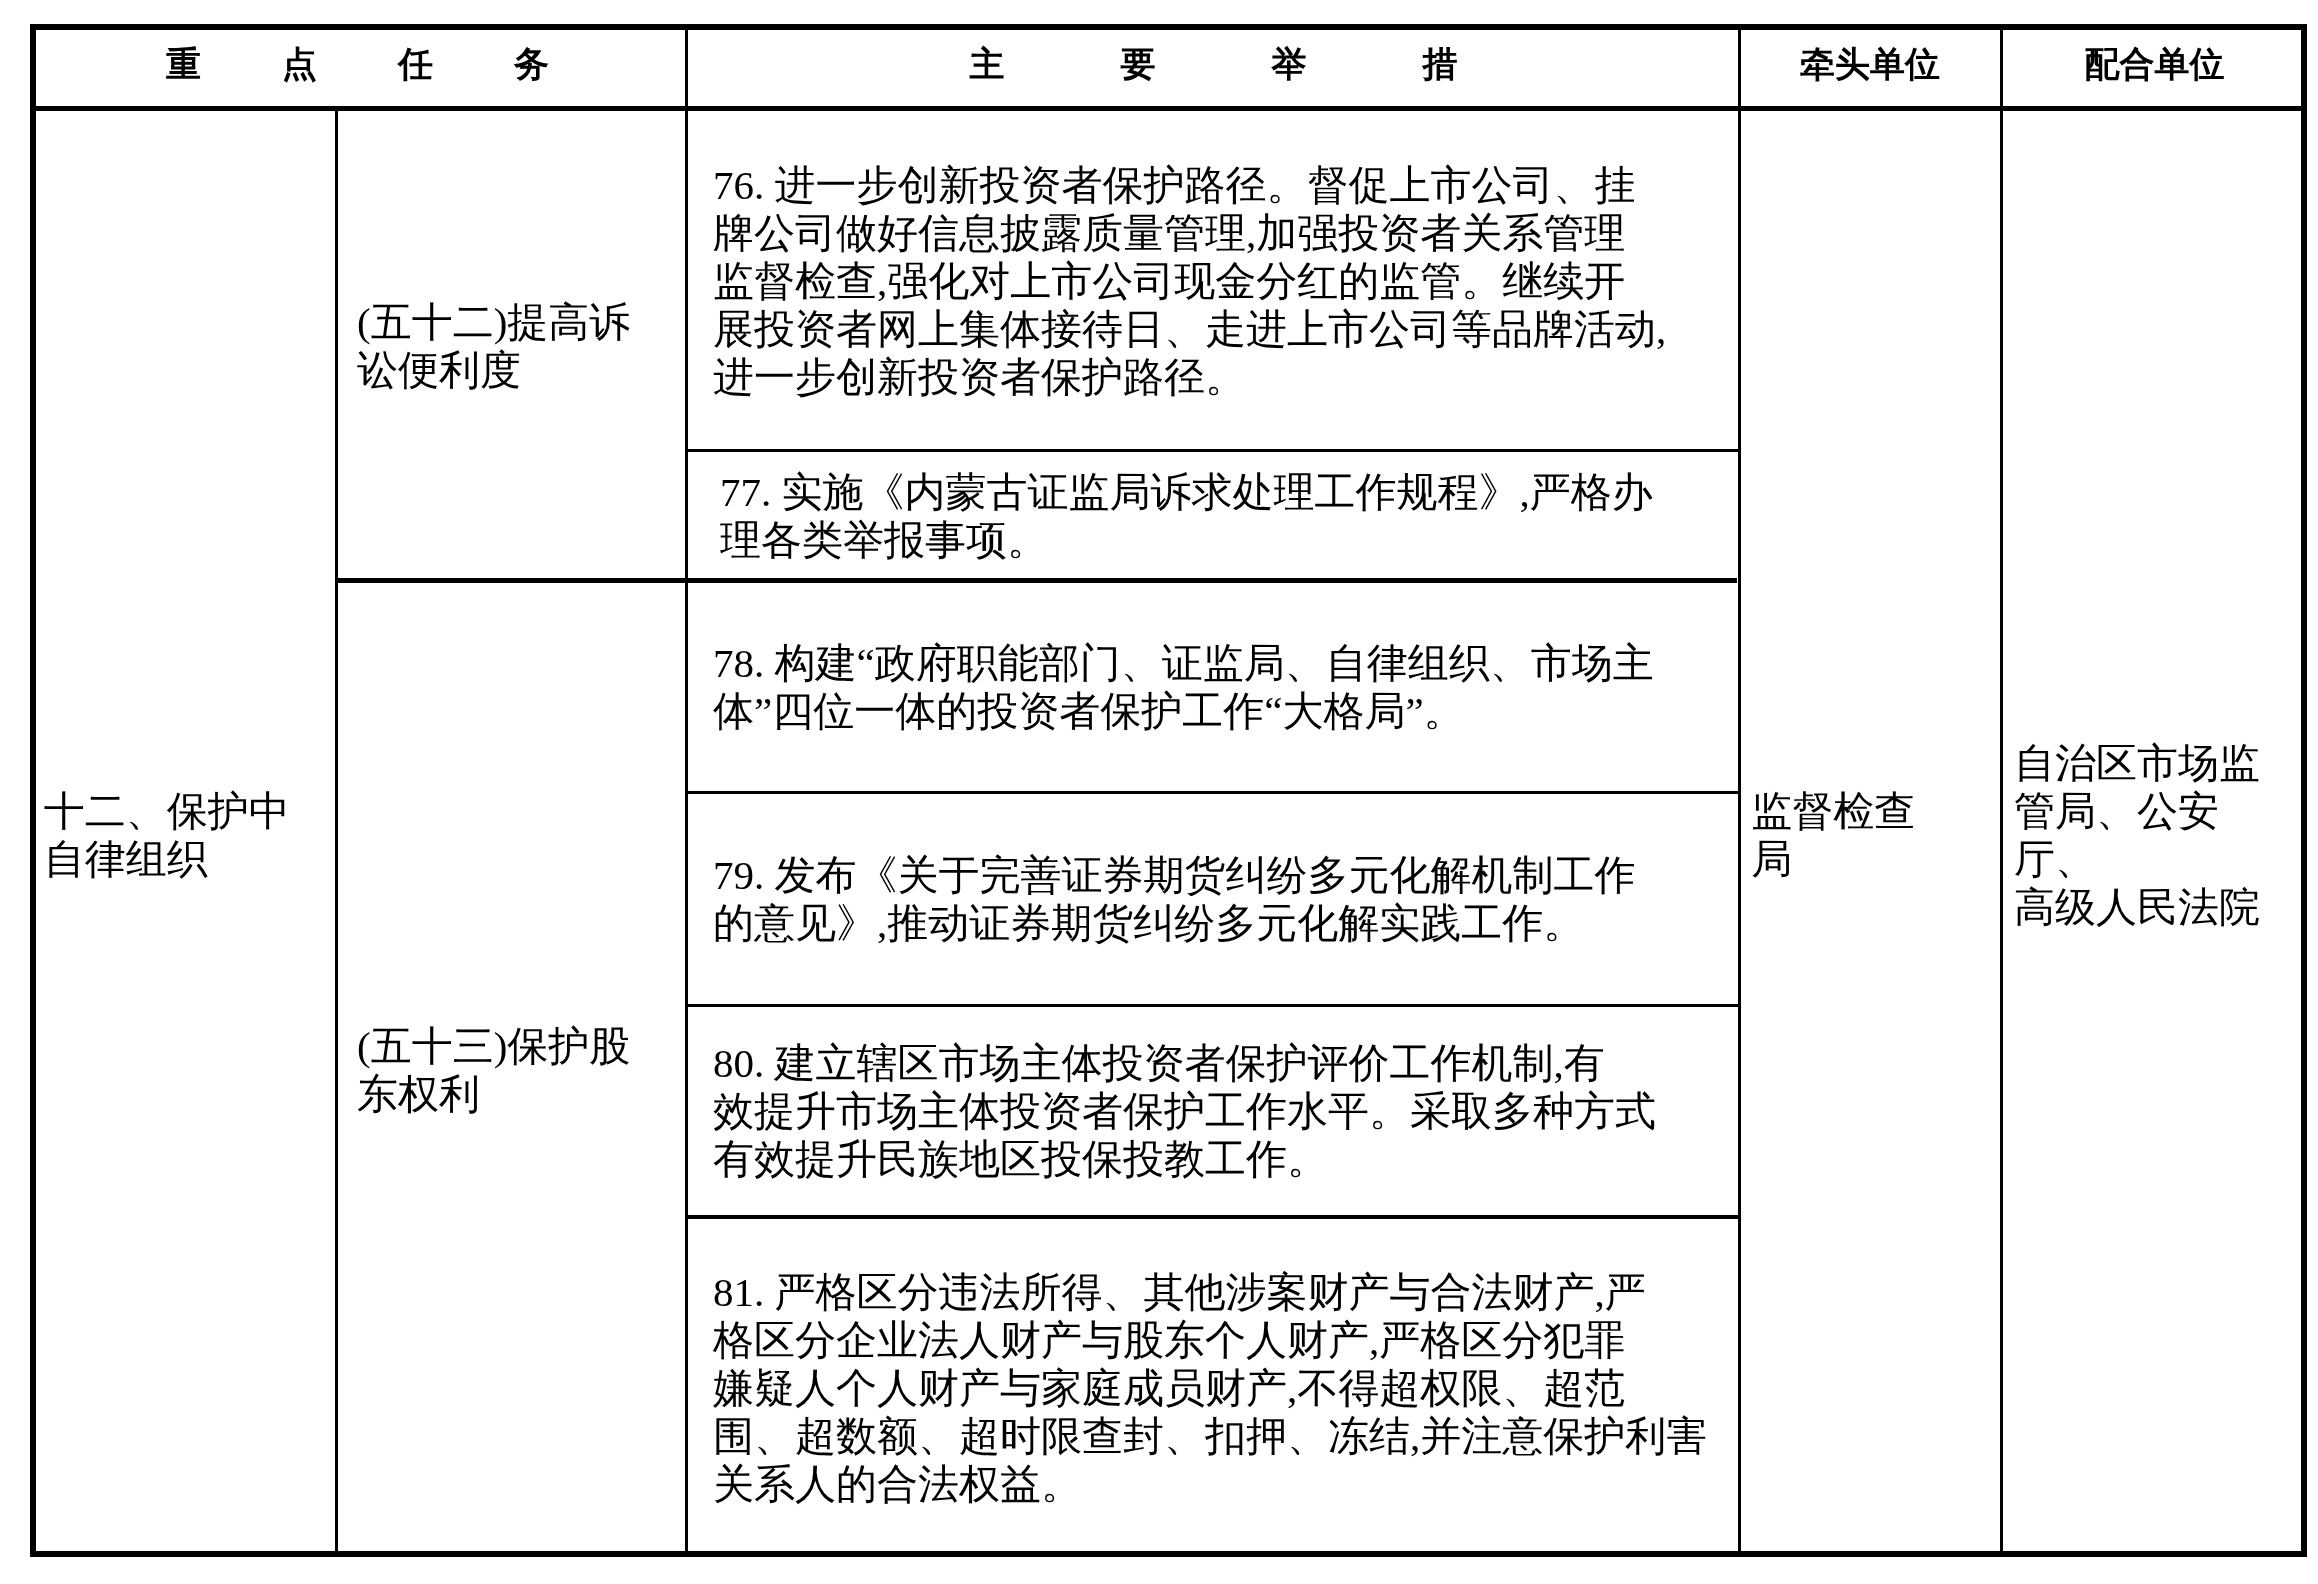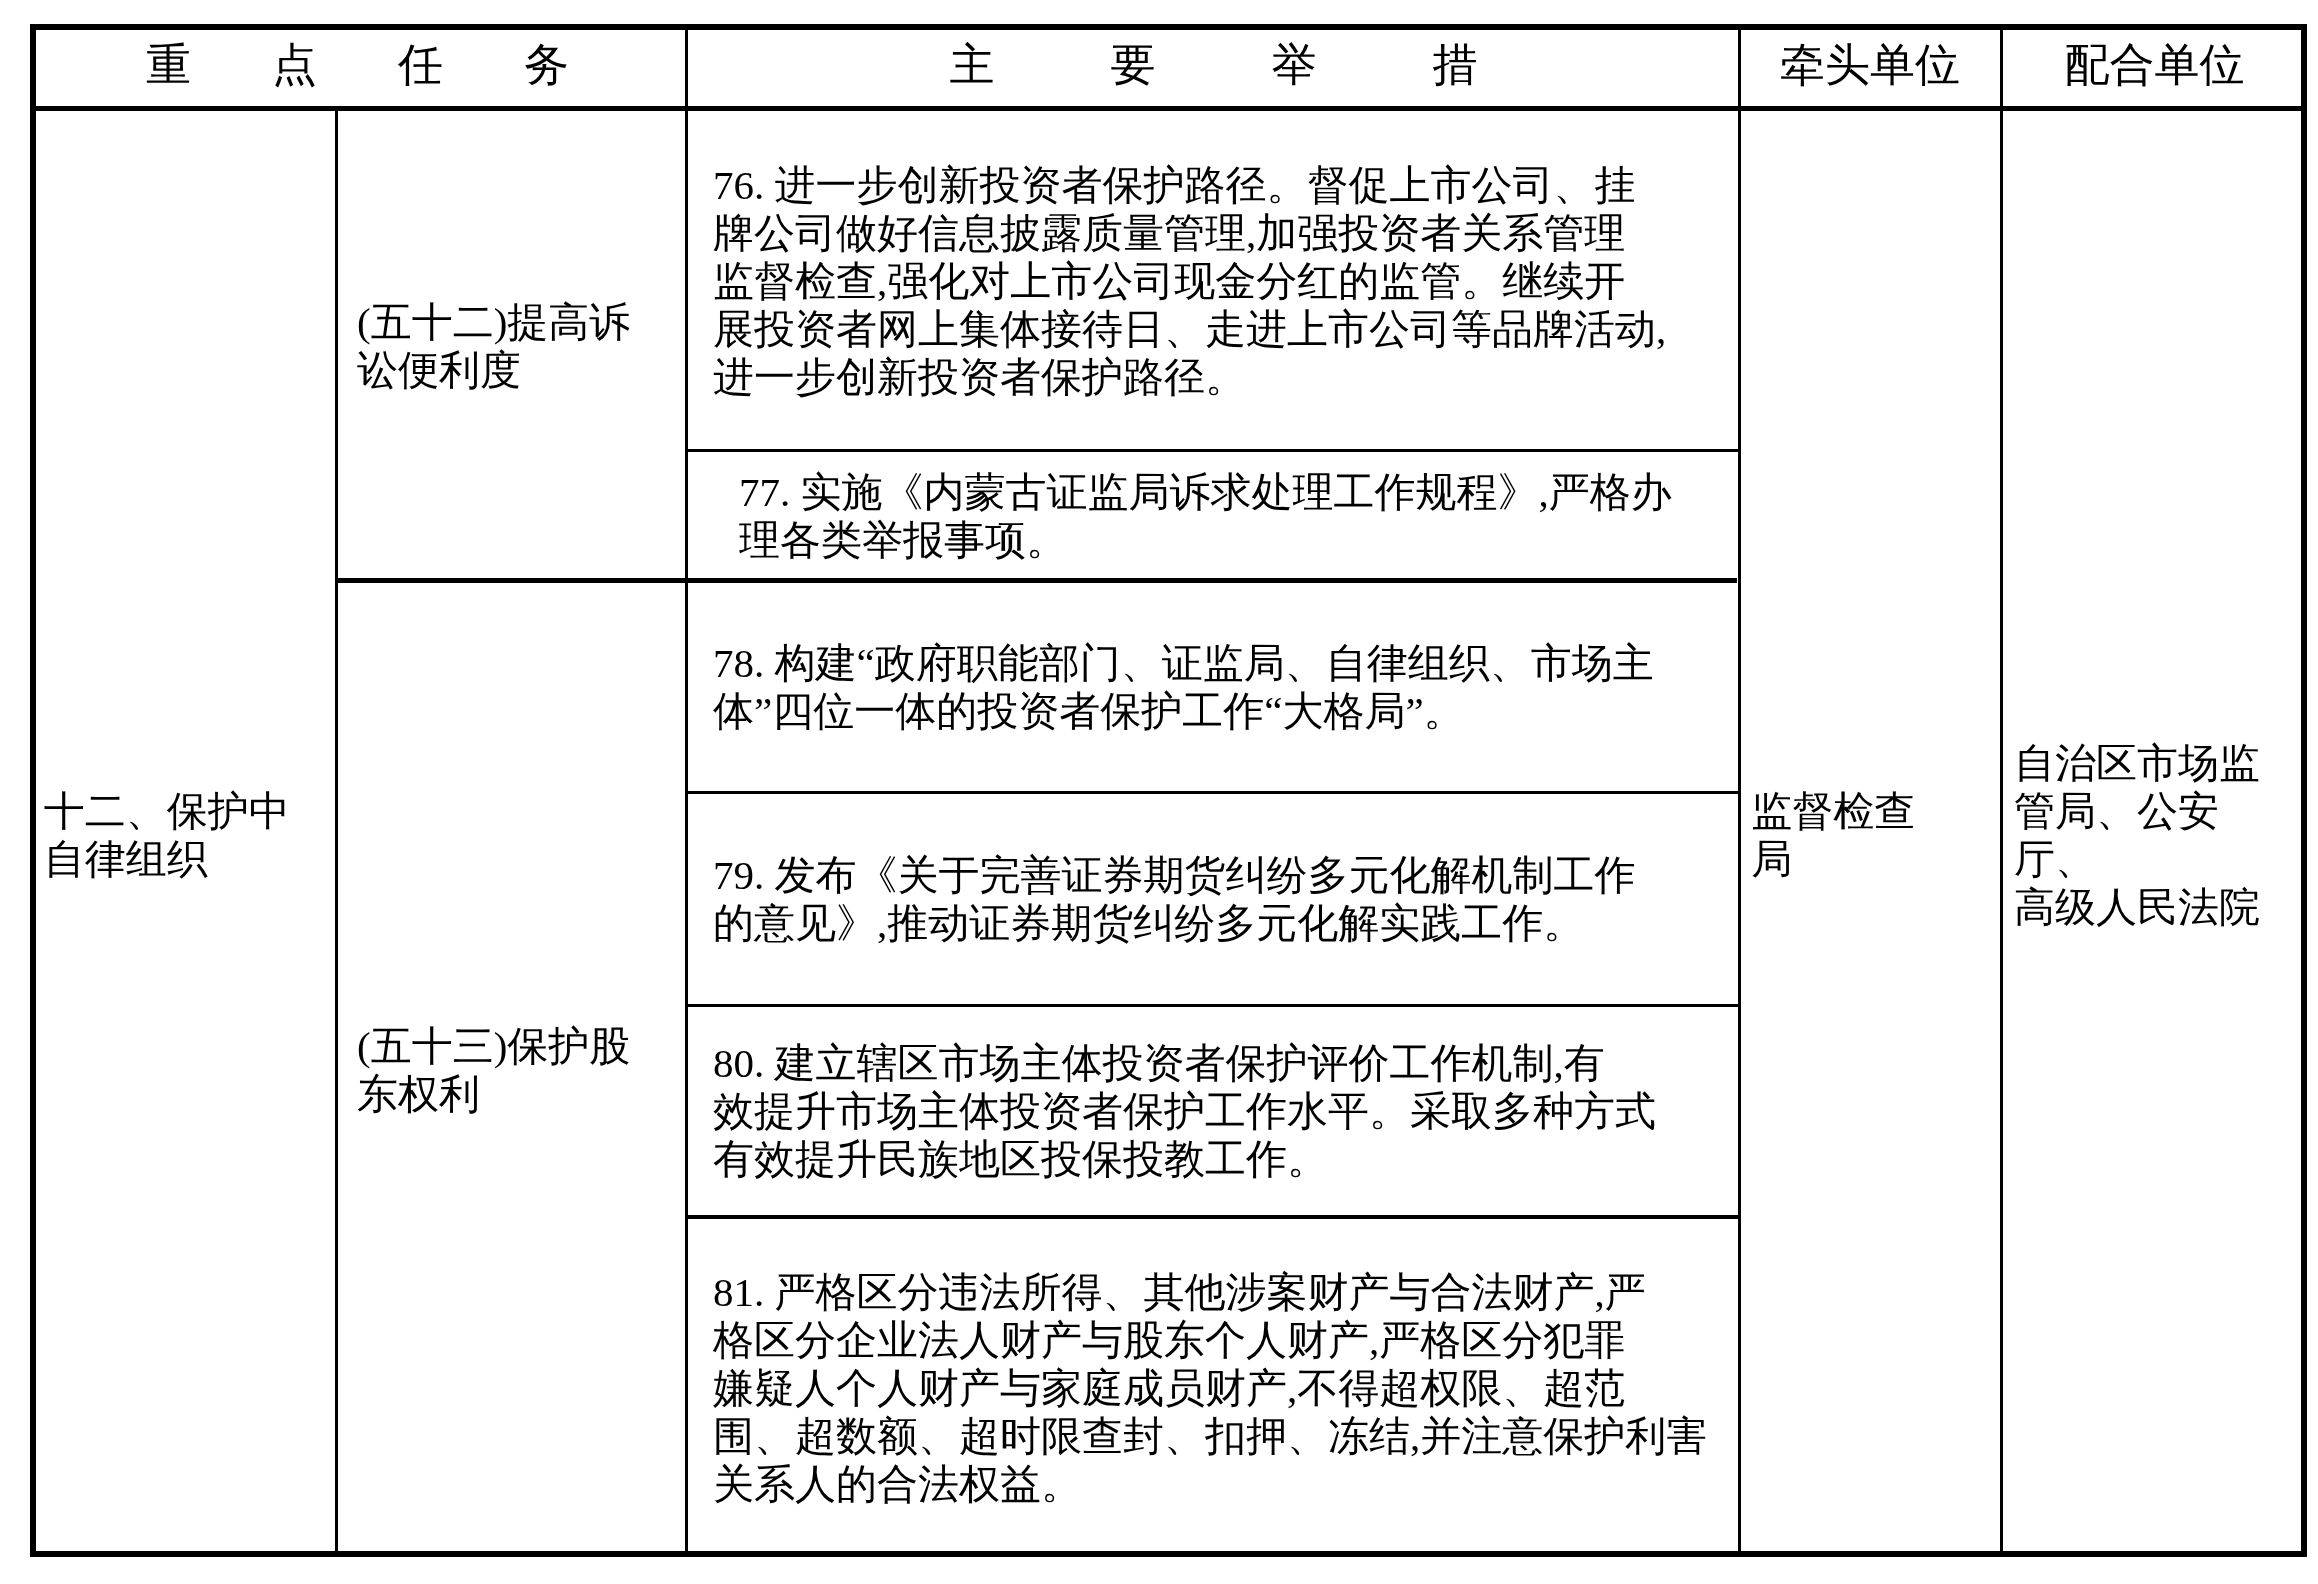--- a/index.html
+++ b/index.html
@@ -25,22 +25,22 @@
     display: flex;
     align-items: center;
     box-sizing: border-box;
     font-size: 41px;
     line-height: 48px;
     white-space: pre-line;
     text-align: left;
   }
   .hdr {
     justify-content: center;
-    font-weight: normal;
-    font-size: 45px;
+    font-weight: bold;
+    font-size: 35px;
     white-space: nowrap;
     text-align: right;
   }
   .ls-wide  { letter-spacing: 81px;  padding-left: 81px;  }
   .ls-xwide { letter-spacing: 116px; padding-left: 116px; }
 </style>
 </head>
 <body>
 
 <div class="page">
@@ -70,21 +70,21 @@
   <div class="cell" style="left:338px; top:112px; width:360px; height:467px; padding:0 8.6px 0 19px;">(五十二)提高诉
 讼便利度</div>
   <div class="cell" style="left:338px; top:583px; width:347px; height:974px; padding:0 23px 0 19px;">(五十三)保护股
 东权利</div>
 
   <div class="cell" style="left:689px; top:112px;  width:1049px; height:338px; padding:0 20.6px 0 24px;">76. 进一步创新投资者保护路径。督促上市公司、挂
 牌公司做好信息披露质量管理,加强投资者关系管理
 监督检查,强化对上市公司现金分红的监管。继续开
 展投资者网上集体接待日、走进上市公司等品牌活动,
 进一步创新投资者保护路径。</div>
-  <div class="cell" style="left:715px; top:453px;  width:1049px; height:125px; padding:0 20.6px 0 24px;border-radius:25px;">77. 实施《内蒙古证监局诉求处理工作规程》,严格办
+  <div class="cell" style="left:696px; top:453px;  width:1049px; height:125px; padding:0 20.6px 0 24px;border-radius:25px;">77. 实施《内蒙古证监局诉求处理工作规程》,严格办
 理各类举报事项。</div>
   <div class="cell" style="left:689px; top:583px;  width:1049px; height:208px; padding:0 20.6px 0 24px;">78. 构建“政府职能部门、证监局、自律组织、市场主
 体”四位一体的投资者保护工作“大格局”。</div>
   <div class="cell" style="left:689px; top:794px;  width:973px; height:209px; padding:0 20.6px 0 24px;">79. 发布《关于完善证券期货纠纷多元化解机制工作
 的意见》,推动证券期货纠纷多元化解实践工作。</div>
   <div class="cell" style="left:689px; top:1007px; width:1049px; height:208px; padding:0 20.6px 0 24px;">80. 建立辖区市场主体投资者保护评价工作机制,有
 效提升市场主体投资者保护工作水平。采取多种方式
 有效提升民族地区投保投教工作。</div>
   <div class="cell" style="left:689px; top:1219px; width:1049px; height:338px; padding:0 20.6px 0 24px;border-radius:16px;">81. 严格区分违法所得、其他涉案财产与合法财产,严
 格区分企业法人财产与股东个人财产,严格区分犯罪

